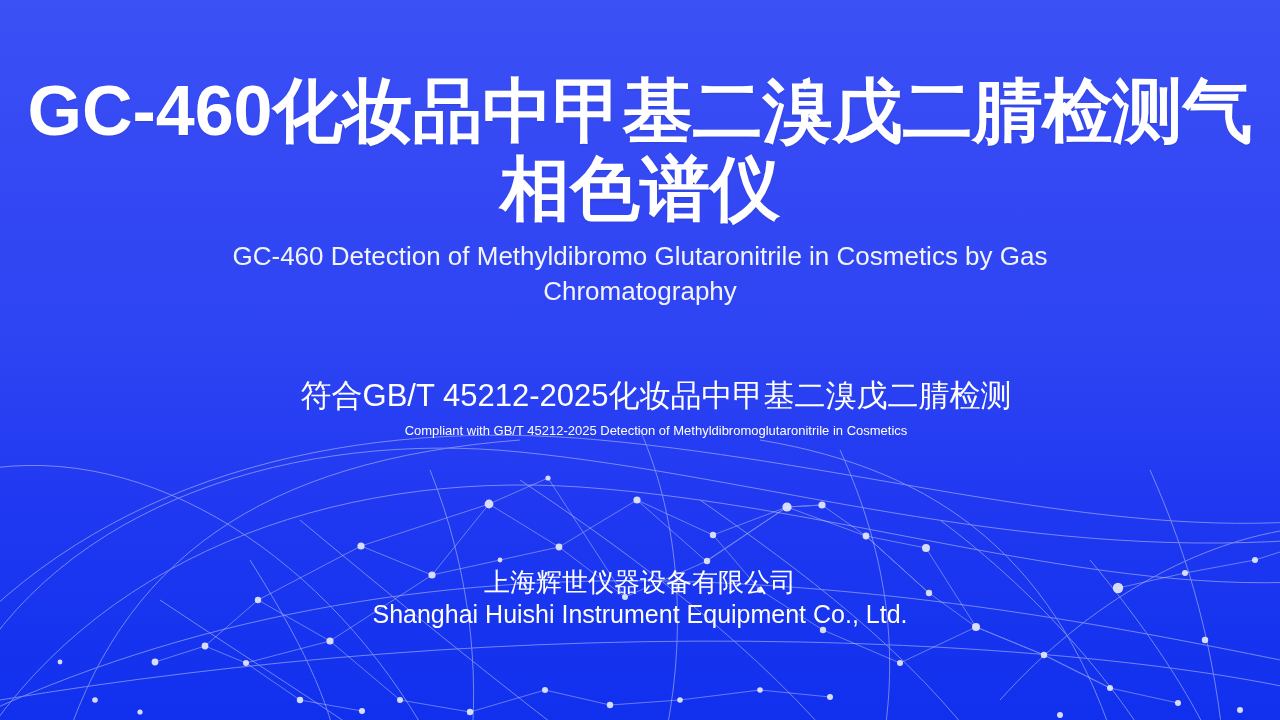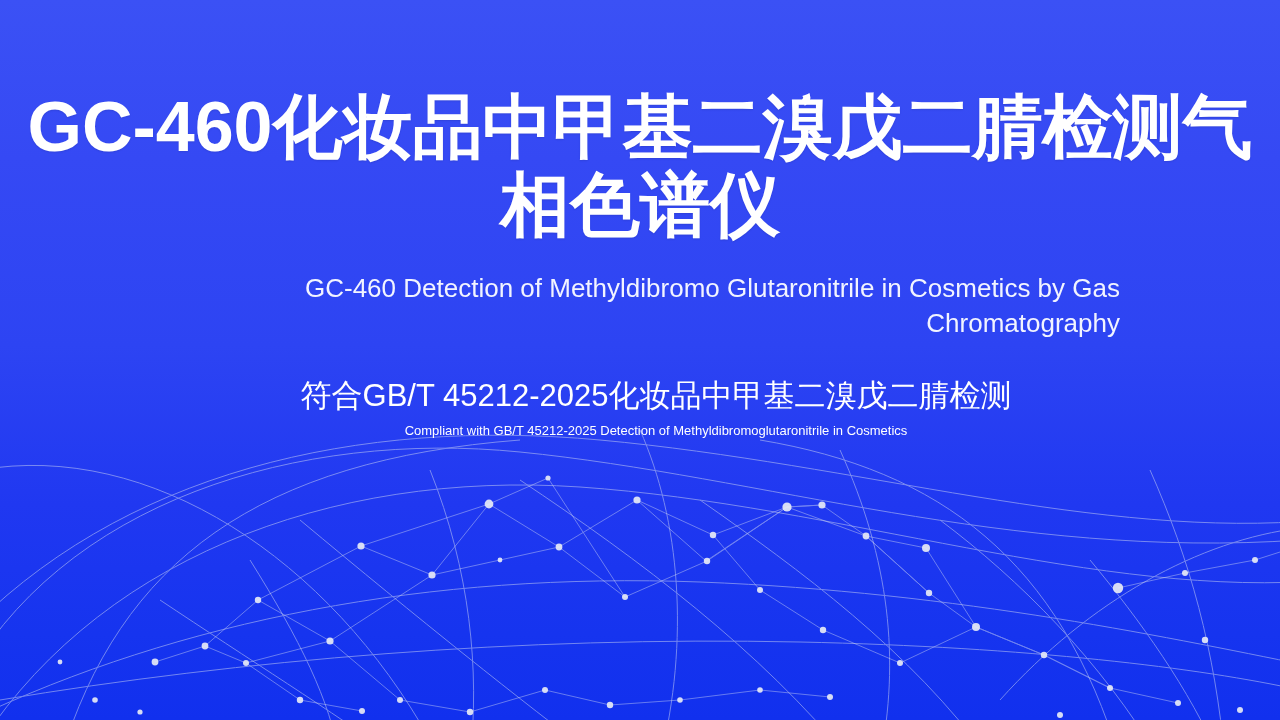--- a/index.html
+++ b/index.html
@@ -37,39 +37,38 @@
     height: 720px;
   }
   .title-block {
     position: absolute;
     left: 0;
     top: 72px;
     width: 1280px;
     text-align: center;
   }
   .title-cn {
-    margin: 16px;
+    margin: 0;
     color: #ffffff;
     font-size: 70px;
     line-height: 1.12;
     font-weight: 700;
     letter-spacing: 0px;
     text-shadow: 0 1px 2px rgba(0,0,0,0.10);
   }
   .title-en {
     margin: 0;
     padding-top: 10px;
     color: #f2f4ff;
     font-size: 26px;
     line-height: 1.34;
     font-weight: 400;
     max-width: 960px;
     margin-left: auto;
     margin-right: auto;
-    text-align: right;
   }
   .standard-block {
     position: absolute;
     left: 16px;
     top: 377px;
     width: 1280px;
     text-align: center;
   }
   .standard-cn {
     margin: 0;
@@ -223,15 +222,19 @@
     <div class="title-block">
       <h1 class="title-cn">GC-460化妆品中甲基二溴戊二腈检测气相色谱仪</h1>
       <p class="title-en">GC-460 Detection of Methyldibromo Glutaronitrile in Cosmetics by Gas Chromatography</p>
     </div>
 
     <div class="standard-block">
       <p class="standard-cn">符合GB/T 45212-2025化妆品中甲基二溴戊二腈检测</p>
       <p class="standard-en">Compliant with GB/T 45212-2025 Detection of Methyldibromoglutaronitrile in Cosmetics</p>
     </div>
 
+    <div class="company-block">
+      <p class="company-cn">上海辉世仪器设备有限公司</p>
+      <p class="company-en">Shanghai Huishi Instrument Equipment Co., Ltd.</p>
+    </div>
 
   </div>
 </div>
 
 </body></html>

